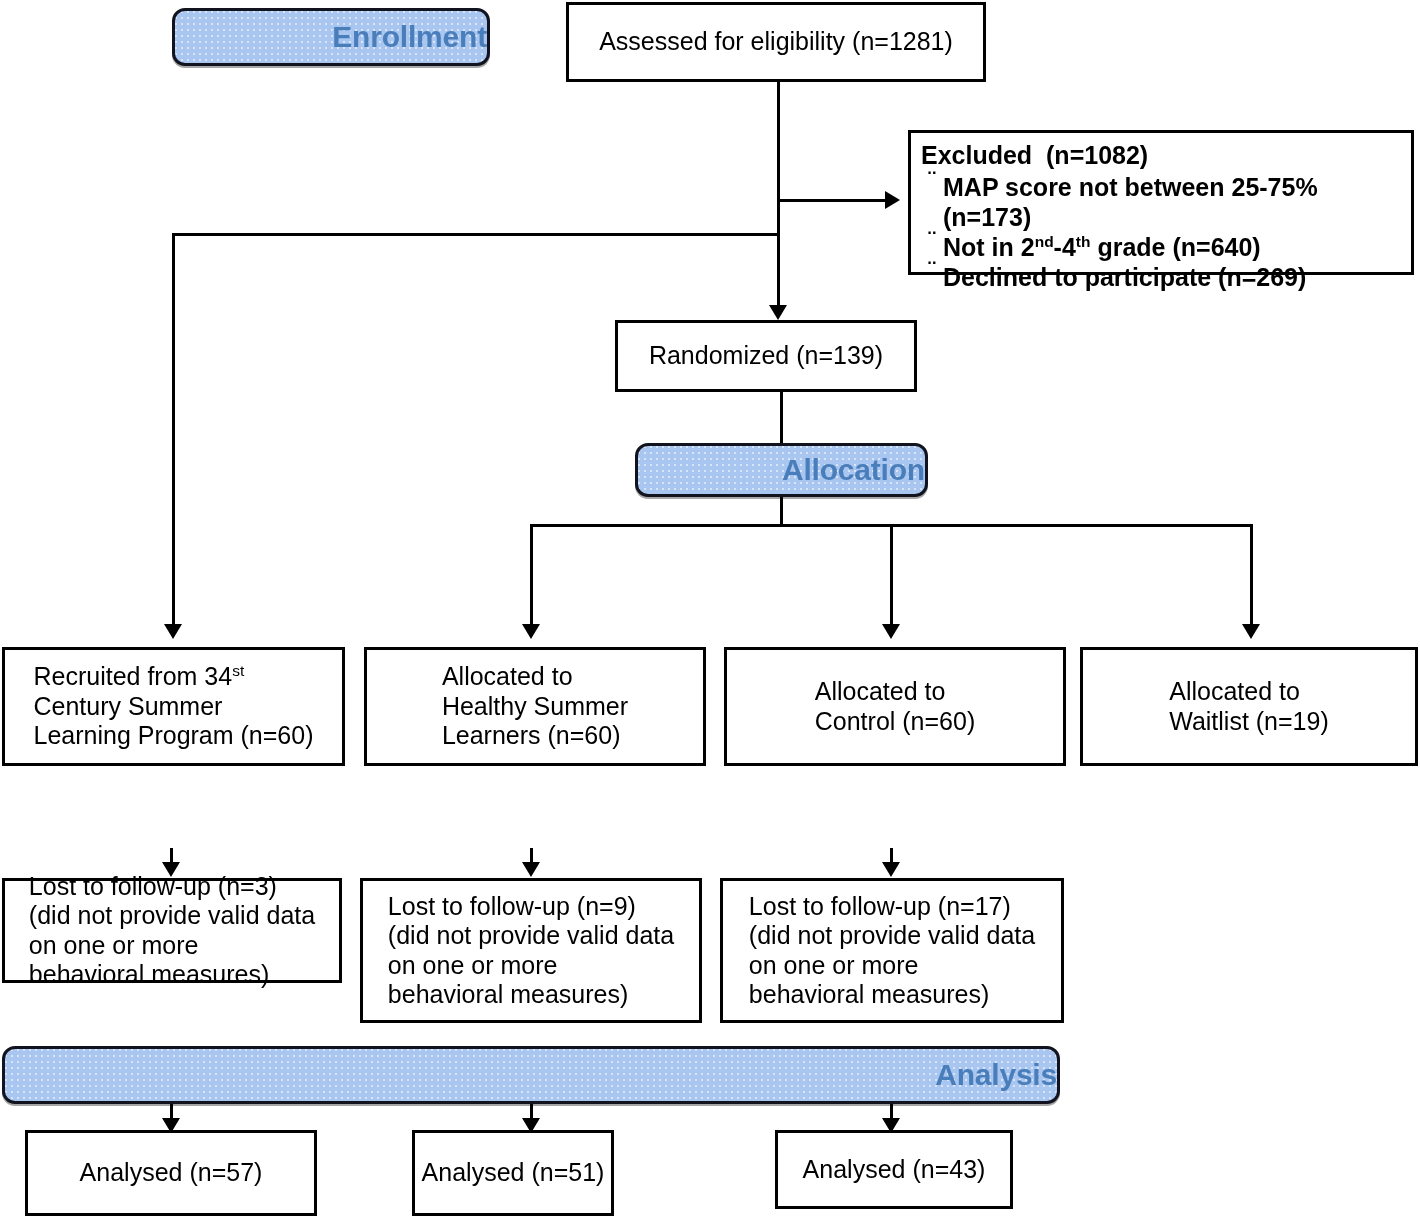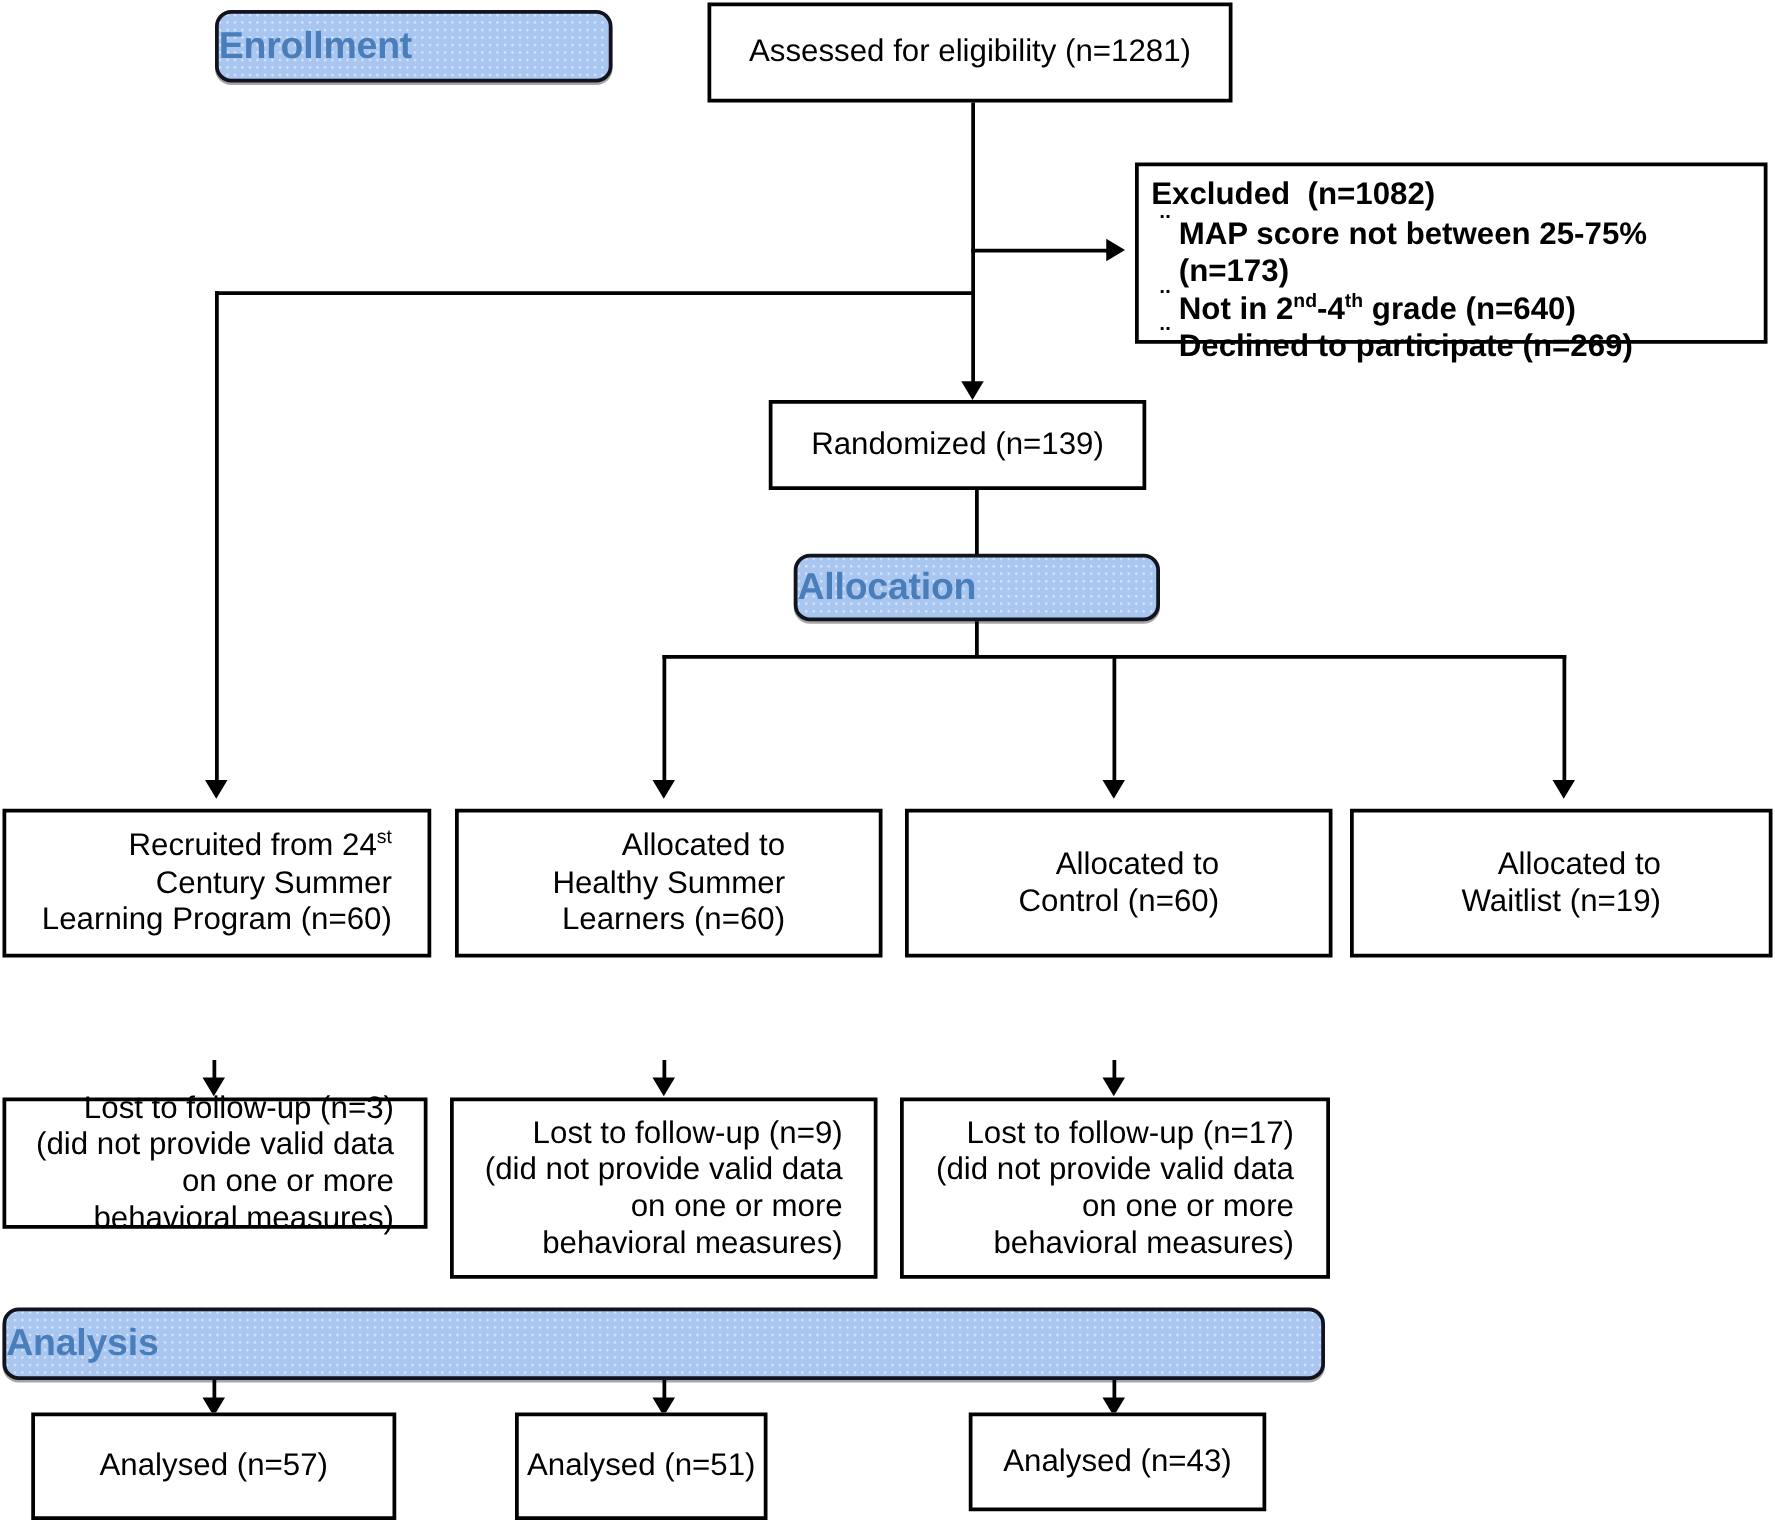--- a/index.html
+++ b/index.html
@@ -22,21 +22,21 @@
 
   
   .box {
     position: absolute;
     box-sizing: border-box;
     background: #ffffff;
     border: 3px solid #000000;
     display: flex;
     align-items: center;
     justify-content: center;
-    text-align: right;
+    text-align: left;
     line-height: 1.18;
     font-size: 25px;
     padding: 2px 6px;
   }
   .box.left-align {
     align-items: flex-start;
     justify-content: center;
     text-align: left;
     padding: 8px 10px;
     font-weight: bold;
@@ -47,21 +47,21 @@
     position: absolute;
     box-sizing: border-box;
     border: 3px solid #11131f;
     border-radius: 13px;
     background-color: #a8c6f0;
     background-image:
       radial-gradient(circle at 1px 1px, rgba(255,255,255,0.55) 0.8px, rgba(255,255,255,0) 1.2px);
     background-size: 6px 6px;
     display: flex;
     align-items: center;
-    justify-content: flex-start;
+    justify-content: flex-end;
     color: #4a7ebb;
     font-weight: bold;
     font-size: 30px;
     letter-spacing: -0.2px;
     box-shadow: 0 2px 0 rgba(0,0,0,0.35);
   }
 
   
   .hline {
     position: absolute;
@@ -180,21 +180,21 @@
   <div class="arrow-down" style="left:522px; top:624px;"></div>
 
   <div class="vline" style="left:890px; top:524px; height:100px;"></div>
   <div class="arrow-down" style="left:882px; top:624px;"></div>
 
   <div class="vline" style="left:1250px; top:524px; height:100px;"></div>
   <div class="arrow-down" style="left:1242px; top:624px;"></div>
 
   <div class="box" style="left:2px; top:647px; width:343px; height:119px;">
     <span class="boxtext">
-      <span>Recruited from 24</span><sup>st</sup><br>
+      <span>Recruited from 34</span><sup>st</sup><br>
       <span>Century Summer</span><br>
       <span>Learning Program (n=60)</span>
     </span>
   </div>
 
   <div class="box" style="left:364px; top:647px; width:342px; height:119px;">
     <span class="boxtext">
       <span>Allocated to</span><sup></sup><br>
       <span>Healthy Summer</span><br>
       <span>Learners (n=60)</span>

